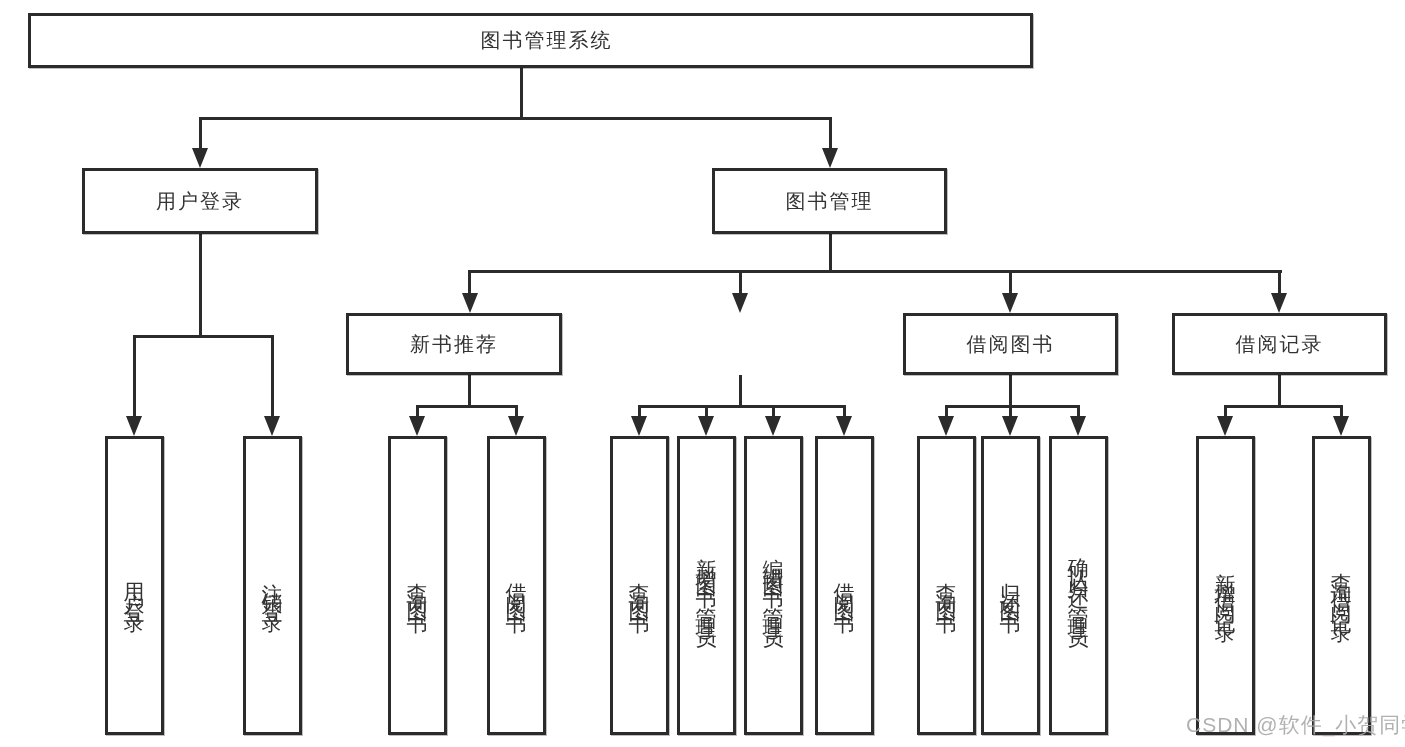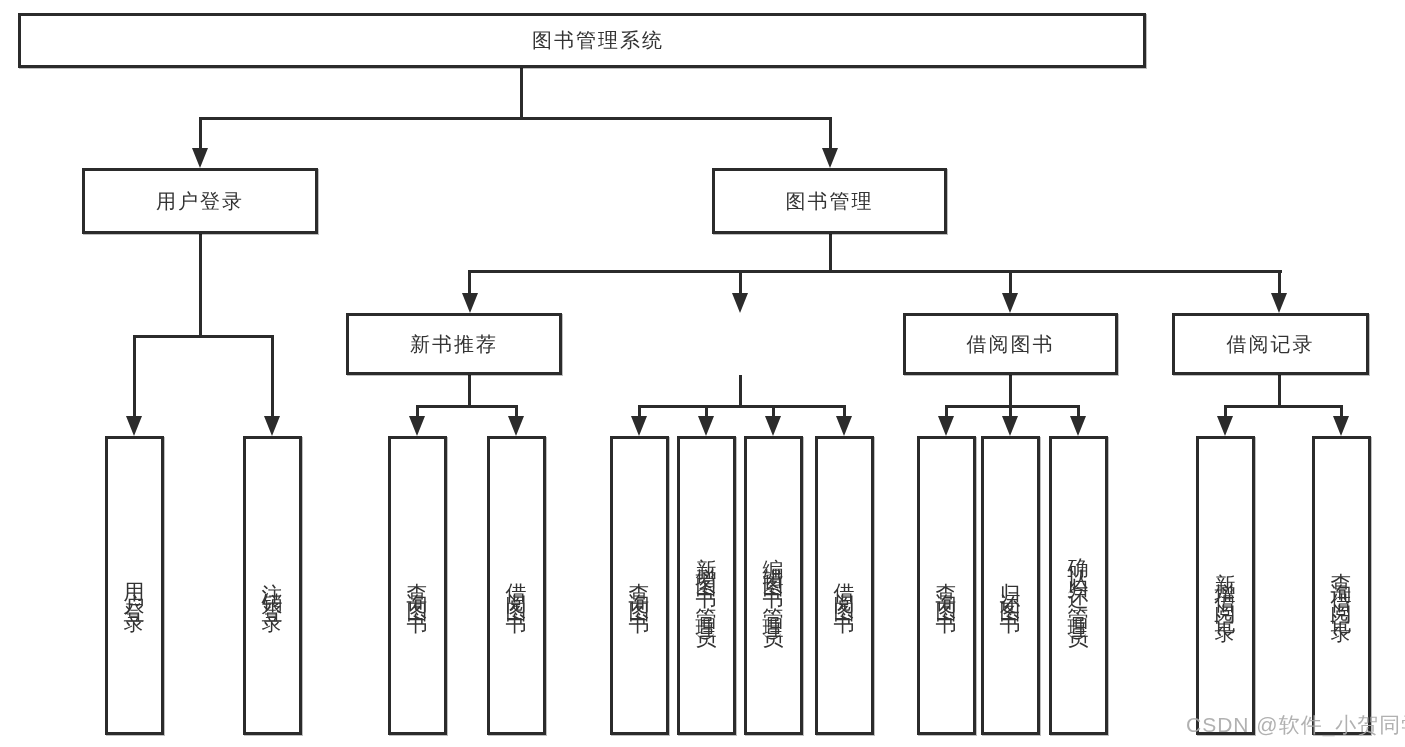--- a/index.html
+++ b/index.html
@@ -47,42 +47,42 @@
     z-index:6;
     letter-spacing:1px;
     white-space:nowrap;
   }
 </style>
 </head>
 <body>
 
 <div id="stage">
 
-  <div class="box" style="left:18px;top:13px;width:1128px;height:55px;padding-left:32px;">
+  <div class="box" style="left:28px;top:13px;width:1005px;height:55px;padding-left:32px;">
     <span class="label">图书管理系统</span>
   </div>
 
   <div class="box" style="left:82px;top:168px;width:236px;height:66px;">
     <span class="label">用户登录</span>
   </div>
 
   <div class="box" style="left:712px;top:168px;width:235px;height:66px;">
     <span class="label">图书管理</span>
   </div>
 
   <div class="box" style="left:346px;top:313px;width:216px;height:62px;">
     <span class="label">新书推荐</span>
   </div>
 
 
   <div class="box" style="left:903px;top:313px;width:215px;height:62px;">
     <span class="label">借阅图书</span>
   </div>
 
-  <div class="box" style="left:1172px;top:313px;width:197px;height:62px;">
+  <div class="box" style="left:1172px;top:313px;width:215px;height:62px;">
     <span class="label">借阅记录</span>
   </div>
 
   <div class="box leaf" style="left:105px;">
     <span class="label">用户登录</span>
   </div>
   <div class="box leaf" style="left:243px;">
     <span class="label">注销登录</span>
   </div>
 

